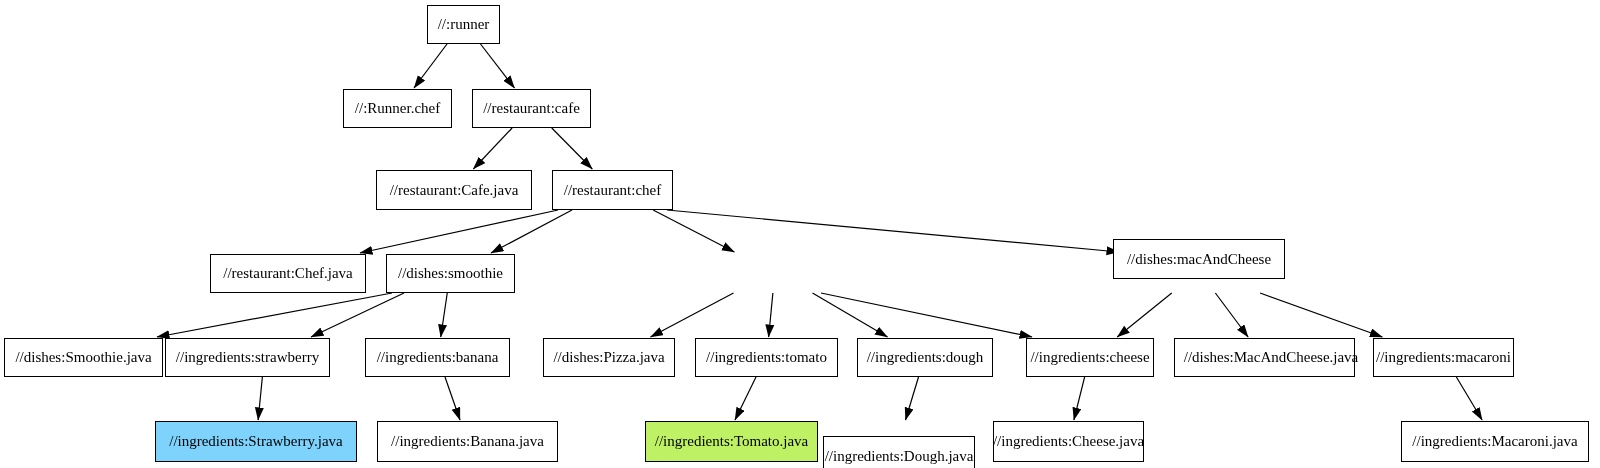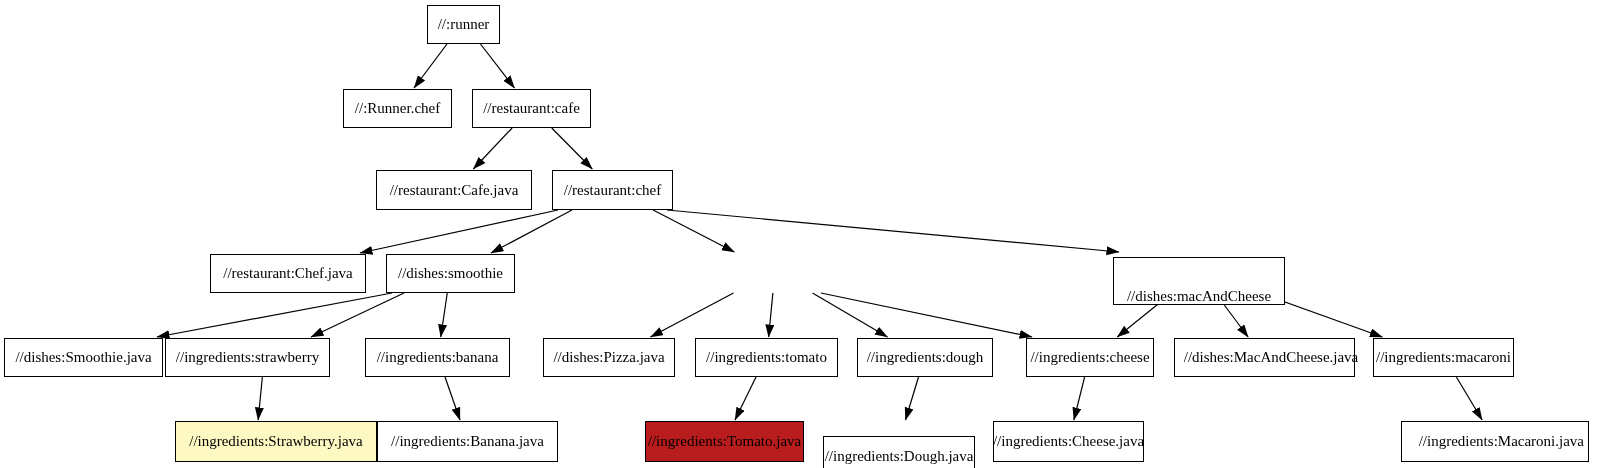--- a/index.html
+++ b/index.html
@@ -88,21 +88,21 @@
     </div>
     <div class="node" style="left: 552px; top: 170px; width: 121px; height: 40px; border-color: rgb(0, 0, 0); background: rgb(255, 255, 255);">
       <span>//restaurant:chef</span>
     </div>
     <div class="node" style="left: 210px; top: 254px; width: 156px; height: 39px; border-color: rgb(0, 0, 0); background: rgb(255, 255, 255);">
       <span>//restaurant:Chef.java</span>
     </div>
     <div class="node" style="left: 386px; top: 254px; width: 129px; height: 39px; border-color: rgb(0, 0, 0); background: rgb(255, 255, 255);">
       <span>//dishes:smoothie</span>
     </div>
-    <div class="node" style="left: 1113px; top: 257px; width: 172px; height: 48px; border-color: rgb(0, 0, 0); background: rgb(255, 255, 255); align-items: flex-end;">
+    <div class="node" style="left: 1113px; top: 239px; width: 172px; height: 40px; border-color: rgb(0, 0, 0); background: rgb(255, 255, 255);">
       <span>//dishes:macAndCheese</span>
     </div>
     <div class="node" style="left: 4px; top: 338px; width: 159px; height: 39px; border-color: rgb(0, 0, 0); background: rgb(255, 255, 255);">
       <span>//dishes:Smoothie.java</span>
     </div>
     <div class="node" style="left: 165px; top: 338px; width: 165px; height: 39px; border-color: rgb(0, 0, 0); background: rgb(255, 255, 255);">
       <span>//ingredients:strawberry</span>
     </div>
     <div class="node" style="left: 365px; top: 338px; width: 145px; height: 39px; border-color: rgb(0, 0, 0); background: rgb(255, 255, 255);">
       <span>//ingredients:banana</span>
@@ -118,31 +118,31 @@
     </div>
     <div class="node" style="left: 1026px; top: 338px; width: 128px; height: 39px; border-color: rgb(0, 0, 0); background: rgb(255, 255, 255);">
       <span>//ingredients:cheese</span>
     </div>
     <div class="node" style="left: 1174px; top: 338px; width: 181px; height: 39px; border-color: rgb(0, 0, 0); background: rgb(255, 255, 255); padding-left: 13px;">
       <span>//dishes:MacAndCheese.java</span>
     </div>
     <div class="node" style="left: 1373px; top: 338px; width: 141px; height: 39px; border-color: rgb(0, 0, 0); background: rgb(255, 255, 255);">
       <span>//ingredients:macaroni</span>
     </div>
-    <div class="node" style="left: 155px; top: 421px; width: 202px; height: 41px; border-color: rgb(0, 0, 0); background: #fef9c3; margin-left: 20px;">
+    <div class="node" style="left: 155px; top: 421px; width: 202px; height: 41px; border-color: rgb(0, 0, 0); background: #7dd3fc;">
       <span>//ingredients:Strawberry.java</span>
     </div>
     <div class="node" style="left: 377px; top: 421px; width: 181px; height: 41px; border-color: rgb(0, 0, 0); background: rgb(255, 255, 255);">
       <span>//ingredients:Banana.java</span>
     </div>
-    <div class="node" style="left: 645px; top: 421px; width: 159px; height: 41px; border-color: rgb(0, 0, 0); background: #b91c1c;">
+    <div class="node" style="left: 645px; top: 421px; width: 173px; height: 41px; border-color: rgb(0, 0, 0); background: #bef264;">
       <span>//ingredients:Tomato.java</span>
     </div>
     <div class="node" style="left: 823px; top: 421px; width: 152px; height: 41px; border-color: rgb(0, 0, 0); background: rgb(255, 255, 255); margin-top: 15px;">
       <span>//ingredients:Dough.java</span>
     </div>
     <div class="node" style="left: 993px; top: 421px; width: 151px; height: 41px; border-color: rgb(0, 0, 0); background: rgb(255, 255, 255);">
       <span>//ingredients:Cheese.java</span>
     </div>
-    <div class="node" style="left: 1401px; top: 421px; width: 188px; height: 41px; border-color: rgb(0, 0, 0); background: rgb(255, 255, 255); justify-content: flex-end;">
+    <div class="node" style="left: 1401px; top: 421px; width: 188px; height: 41px; border-color: rgb(0, 0, 0); background: rgb(255, 255, 255);">
       <span>//ingredients:Macaroni.java</span>
     </div>
   </div>
 
 </body></html>

